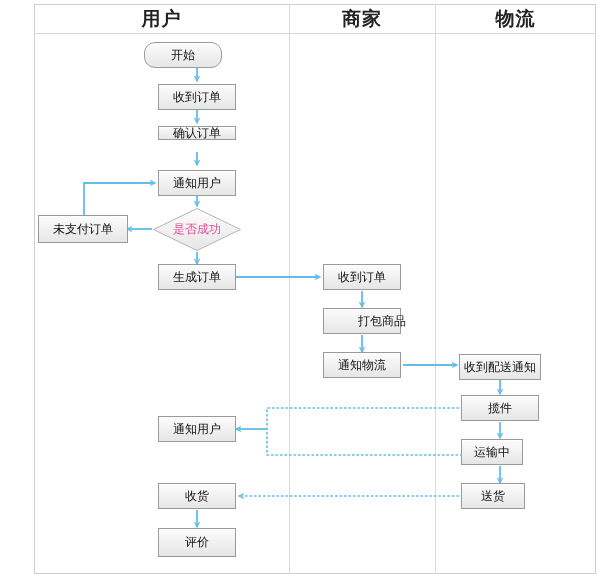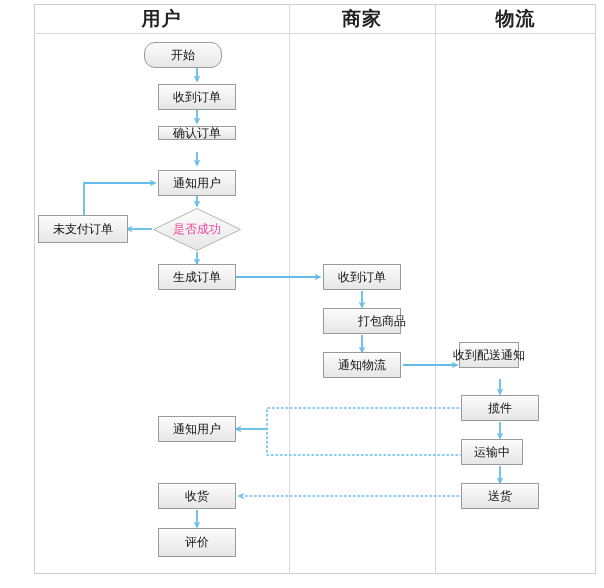--- a/index.html
+++ b/index.html
@@ -174,29 +174,29 @@
   </div>
 
   <div class="node" style="left:323px;top:308px;width:78px;height:26px;padding-left:40px;">
     <span>打包商品</span>
   </div>
 
   <div class="node" style="left:323px;top:352px;width:78px;height:26px;">
     <span>通知物流</span>
   </div>
 
-  <div class="node" style="left:459px;top:342px;width:60px;height:26px;">
+  <div class="node" style="left:459px;top:354px;width:82px;height:26px;">
     <span>收到配送通知</span>
   </div>
 
   <div class="node" style="left:461px;top:395px;width:78px;height:26px;font-family:Liberation Mono, monospace;">
     <span>揽件</span>
   </div>
 
   <div class="node" style="left:461px;top:439px;width:62px;height:26px;">
     <span>运输中</span>
   </div>
 
-  <div class="node" style="left:461px;top:483px;width:78px;height:26px;">
+  <div class="node" style="left:461px;top:483px;width:64px;height:26px;">
     <span>送货</span>
   </div>
 
 </div>
 
 </body></html>

